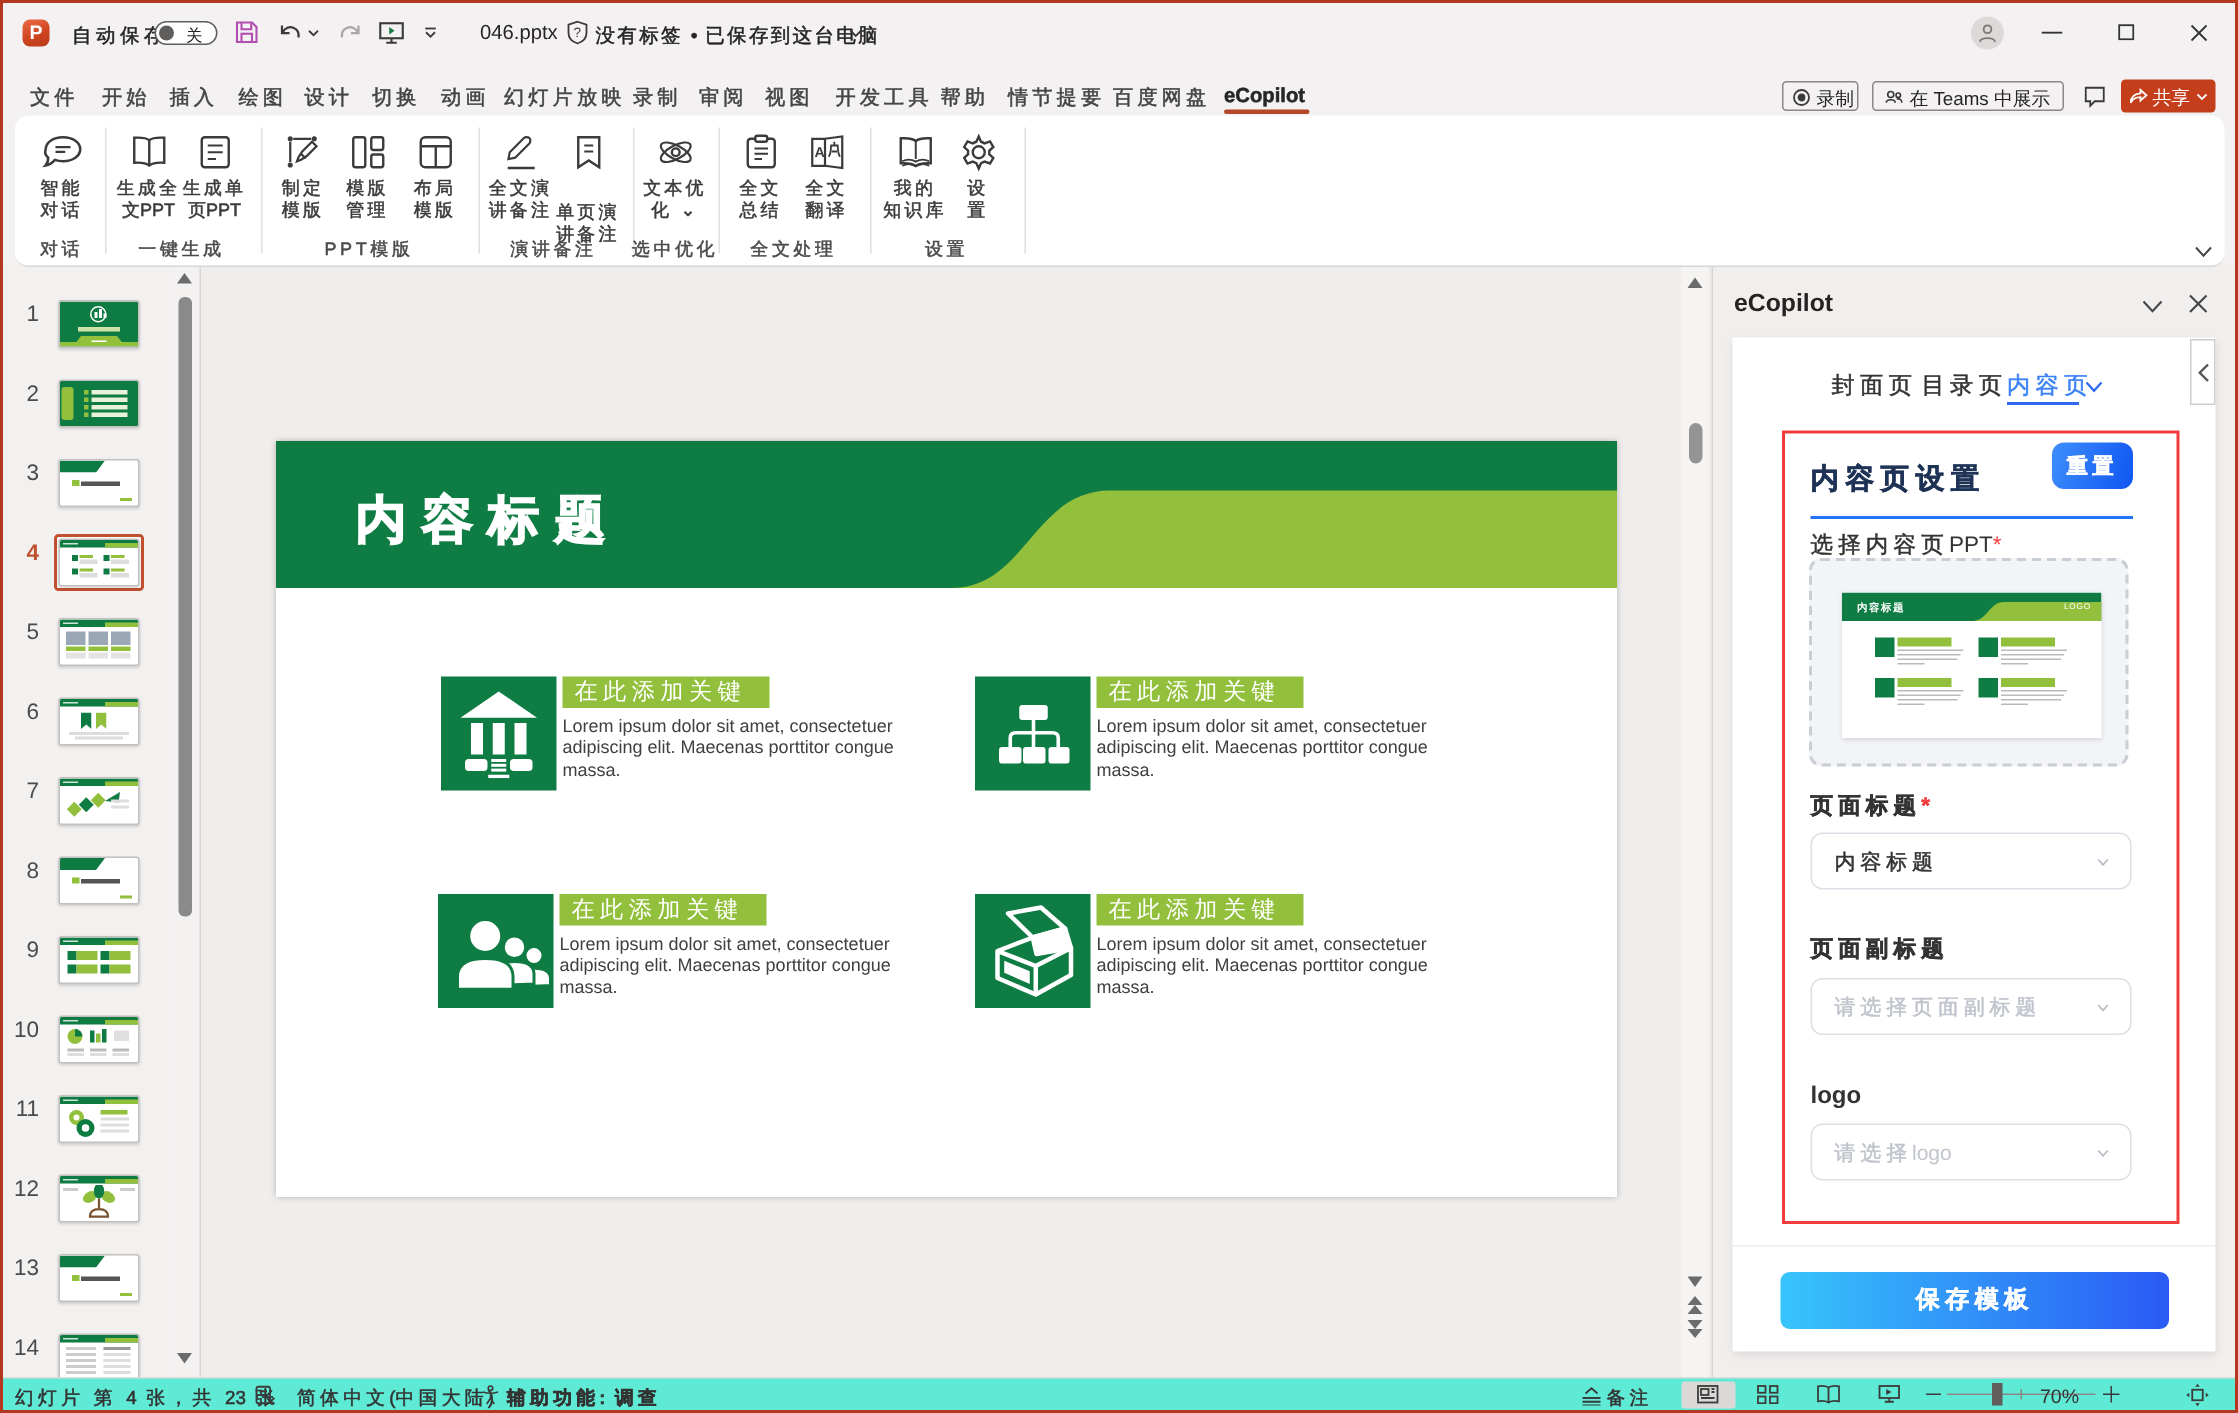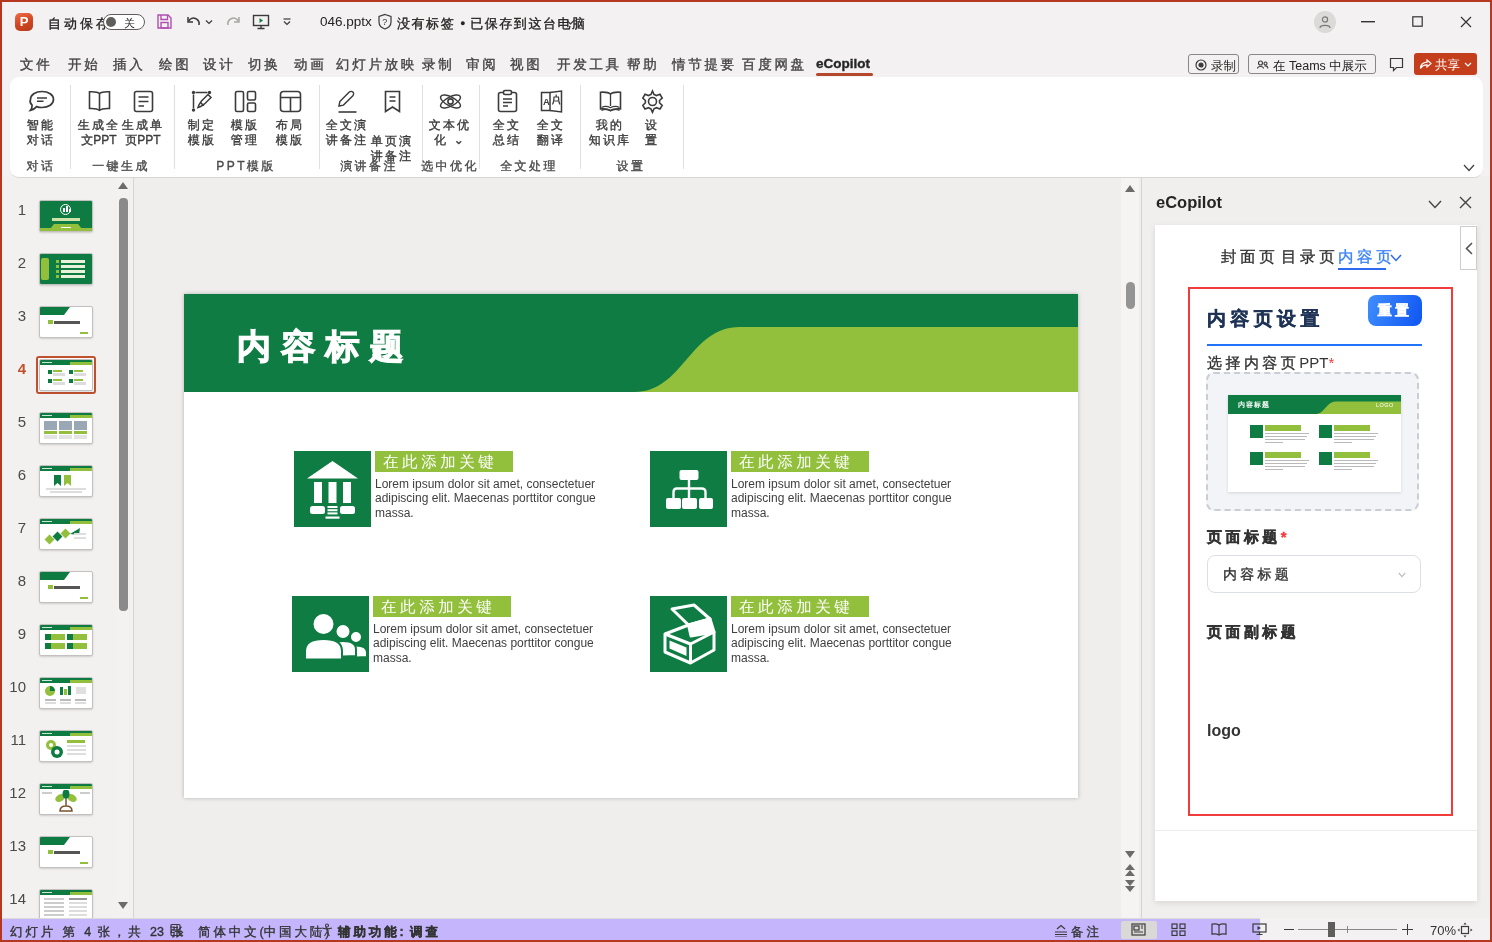--- a/index.html
+++ b/index.html
@@ -576,31 +576,38 @@
               <div class="abs" style="left:106px;top:70.5px;width:40px;height:1.5px;background:#b9b9b9"></div>
               <div class="abs" style="left:106px;top:73.5px;width:18px;height:1.5px;background:#b9b9b9"></div>
             </div>
       </div>
     </div>
     <div class="abs lbl cjk" style="left:52px;top:303px">页面标题<span style="color:#f23c3c">*</span></div>
     <div class="drop" style="top:330px"><span class="cjk" style="color:#333">内容标题</span><svg class="dar" viewBox="0 0 10 7" fill="none" stroke="#b9bec7" stroke-width="1.5" style="top:15px">
             <path d="M1 1 L5 5.5 L9 1"></path>
           </svg></div>
     <div class="abs lbl cjk" style="left:52px;top:398px">页面副标题</div>
+    <div class="drop" style="top:427px"><span class="cjk ph">请选择页面副标题</span><svg class="dar" viewBox="0 0 10 7" fill="none" stroke="#b9bec7" stroke-width="1.5" style="top:15px">
+            <path d="M1 1 L5 5.5 L9 1"></path>
+          </svg></div>
     <div class="abs lbl" style="left:52px;top:497px;font-size:16px">logo</div>
+    <div class="drop" style="top:524px"><span class="ph"><span class="cjk">请选择</span>logo</span><svg class="dar" viewBox="0 0 10 7" fill="none" stroke="#b9bec7" stroke-width="1.5" style="top:15px">
+            <path d="M1 1 L5 5.5 L9 1"></path>
+          </svg></div>
     <div class="abs" style="left:0;top:605px;width:322px;height:1px;background:#ececec"></div>
+    <div class="abs cjk" style="left:32px;top:623px;width:259px;height:38px;border-radius:6px;background:linear-gradient(90deg,#37c5fb,#2a5af5);color:#fff;font-size:16px;font-weight:bold;text-align:center;line-height:38px">保存模板</div>
   </div>
   <div class="abs" style="left:1460px;top:50px;width:17px;height:44px;background:#fff;border:1px solid #cfcdcb">
     <svg class="abs" style="left:4px;top:15px" width="8" height="13" viewBox="0 0 8 13" fill="none" stroke="#555" stroke-width="1.6">
           <path d="M7 1 L1.5 6.5 L7 12"></path>
         </svg>
   </div>
 </div>
 
-<div id="statusbar" class="abs" style="left:0;top:918px;width:1260px;height:22px;background:#c4b5fd;border-top:1px solid #dedcda">
+<div id="statusbar" class="abs" style="left:0;top:918px;width:1492px;height:22px;background:#5eead4;border-top:1px solid #dedcda">
   <div class="abs cjk" style="left:10px;top:5px;font-size:12.5px;color:#333">幻灯片 第 <span style="letter-spacing:0">4</span> 张，共 <span style="letter-spacing:0">23</span> 张</div>
   <svg class="abs" style="left:170px;top:4px" width="14" height="14" viewBox="0 0 14 14" fill="none" stroke="#3b3b3b" stroke-width="1.2">
         <rect x="1" y="1.5" width="9" height="11" rx="1"></rect>
         <path d="M3 4.5 H8 M3 7 H8"></path>
         <path d="M8 9 L13 13 M13 9 L8 13"></path>
       </svg>
   <div class="abs cjk" style="left:198px;top:5px;font-size:12.5px;color:#333">简体中文<span style="letter-spacing:0">(</span>中国大陆<span style="letter-spacing:0">)</span></div>
   <svg class="abs" style="left:320px;top:4px" width="14" height="14" viewBox="0 0 14 14" fill="none" stroke="#3b3b3b" stroke-width="1.1">
         <circle cx="7" cy="2.5" r="1.5"></circle>
         <path d="M2 5 C5 6 9 6 12 5 M7 6.5 V9 M7 9 L4.5 13 M7 9 L9.5 13"></path>
@@ -632,21 +639,21 @@
         <rect x="1" y="1" width="13" height="8"></rect>
         <path d="M7.5 9 V11.5 M4.5 11.5 H10.5"></path>
         <path d="M5.5 3 L9 5 L5.5 7 Z" fill="#3b3b3b" stroke="none"></path>
       </svg>
   <div class="abs" style="left:1284px;top:9.5px;width:10px;height:1.6px;background:#3b3b3b"></div>
   <div class="abs" style="left:1298px;top:10px;width:99px;height:1px;background:#8a8886"></div>
   <div class="abs" style="left:1347px;top:7px;width:1px;height:7px;background:#8a8886"></div>
   <div class="abs" style="left:1328px;top:3px;width:7px;height:15px;background:#605e5c"></div>
   <div class="abs" style="left:1402px;top:9.5px;width:11px;height:1.6px;background:#3b3b3b"></div>
   <div class="abs" style="left:1406.7px;top:4.8px;width:1.6px;height:11px;background:#3b3b3b"></div>
-  <div class="abs" style="left:1430px;top:4px;font-size:13px;color:#333">70%</div>
+  <div class="abs" style="left:1360px;top:4px;font-size:13px;color:#333">70%</div>
   <svg class="abs" style="left:1457px;top:3px" width="16" height="16" viewBox="0 0 16 16" fill="none" stroke="#3b3b3b" stroke-width="1.2">
         <rect x="4.5" y="4.5" width="7" height="7"></rect>
         <path d="M8 0.5 L6.5 2.5 H9.5 Z M8 15.5 L6.5 13.5 H9.5 Z M0.5 8 L2.5 6.5 V9.5 Z M15.5 8 L13.5 6.5 V9.5 Z" fill="#3b3b3b" stroke="none"></path>
       </svg>
 </div>
 
 <div class="abs" style="left:0;top:0;width:1492px;height:2px;background:#b5371f"></div>
 <div class="abs" style="left:0;top:940px;width:1492px;height:2px;background:#b5371f"></div>
 <div class="abs" style="left:0;top:0;width:2px;height:942px;background:#b5371f"></div>
 <div class="abs" style="left:1490px;top:0;width:2px;height:942px;background:#b5371f"></div>

